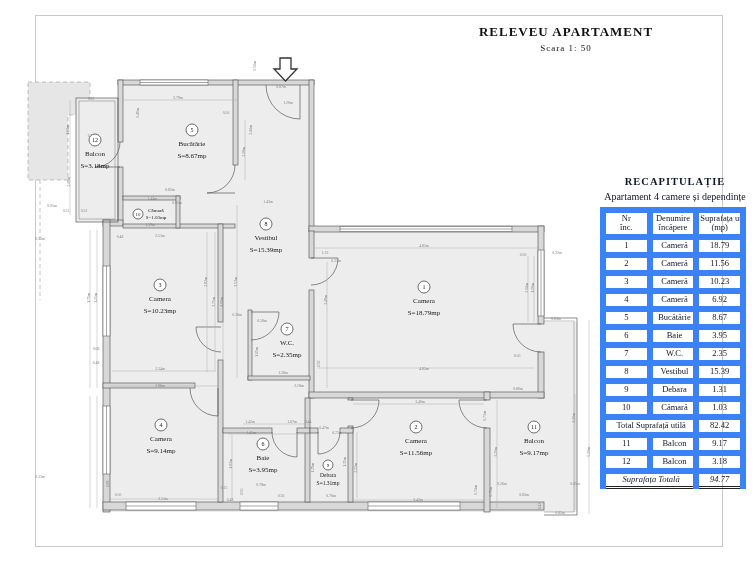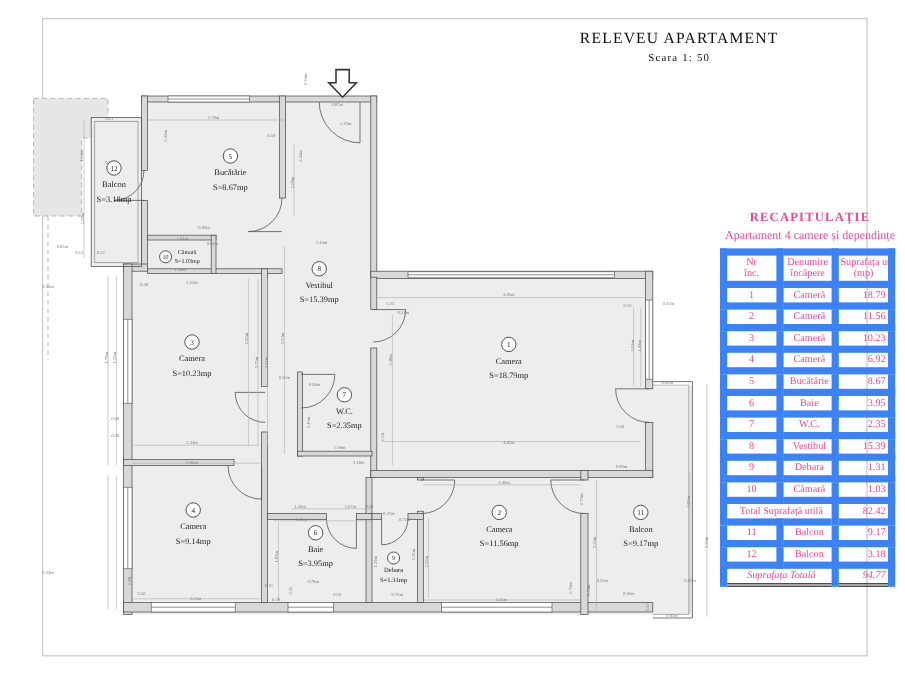--- a/index.html
+++ b/index.html
@@ -1,35 +1,35 @@
 <!DOCTYPE html>
 <html><head>
 <meta charset="utf-8">
 <style>
   html,body{margin:0;padding:0;background:#fff;}
   .canvas{position:relative;width:754px;height:563px;background:#ffffff;overflow:hidden;
           font-family:"Liberation Serif","DejaVu Serif",serif;}
   .sheet-frame{position:absolute;left:35px;top:15px;width:686px;height:530px;
                border:1px solid #c9c9c9;pointer-events:none;}
   .title-block{position:absolute;left:466px;top:24px;width:200px;text-align:center;color:#111;}
-  .title-block .main{font-size:13px;font-weight:normal;letter-spacing:1px;}
+  .title-block .main{font-size:13px;font-weight:bold;letter-spacing:1px;}
   .title-block .scale{font-size:9px;margin-top:3px;letter-spacing:1px;}
   .plan-svg{position:absolute;left:0;top:0;}
 
-  .recap{position:absolute;left:600px;top:176px;width:150px;color:#ec4899;}
+  .recap{position:absolute;left:600px;top:176px;width:150px;color:#0f172a;}
   .recap .heading{font-size:10.5px;font-weight:bold;text-align:center;letter-spacing:1px;}
   .recap .subheading{font-size:10px;text-align:center;margin-top:4px;white-space:nowrap;}
   .recap table{border-collapse:collapse;margin-top:5px;width:146px;font-size:8.5px;
                table-layout:fixed;}
   .recap th,.recap td{border:6px solid #3b82f6;padding:0 2px;line-height:1.25;height:12px;
                       font-weight:normal;overflow:hidden;white-space:nowrap;}
   .recap th{text-align:center;line-height:1.1;padding:1px 1px;}
   .recap td.nr{text-align:center;width:24px;}
   .recap td.name{text-align:center;padding-left:5px;width:66px;}
-  .recap td.area{text-align:right;width:48px;}
+  .recap td.area{text-align:center;width:48px;}
   .recap tr.total-row td{border-top:3px double #222;border-bottom:3px double #222;}
   .recap tr.grand-row td{border-top:2px solid #222;border-bottom:3px double #222;font-style:italic;margin-top:48px;}
   .recap tr.grand-row td.name2{font-style:italic;}
 </style>
 </head>
 <body>
 
 <div class="canvas">
 
   <div class="sheet-frame"></div>

